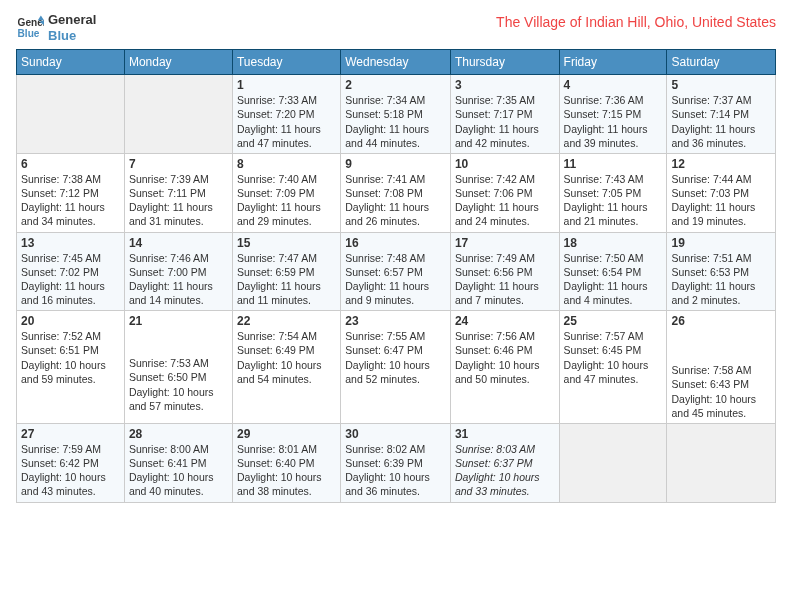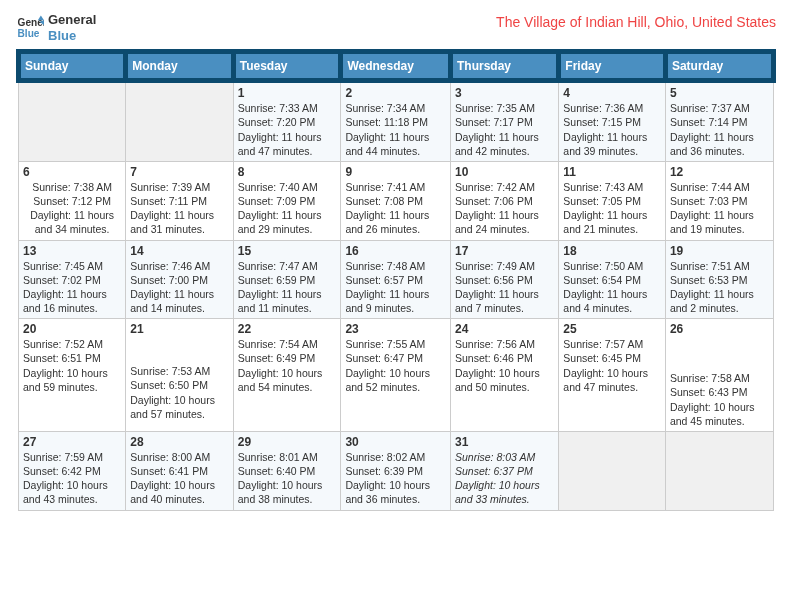--- a/index.html
+++ b/index.html
@@ -49,22 +49,22 @@
       width: 100%;
       border-collapse: collapse;
       font-size: 11px;
     }
     .calendar thead tr th {
       background: #4a8fc1;
       color: #fff;
       padding: 5px 4px;
       text-align: left;
       font-size: 12px;
-      font-weight: bold;
-      border: 5px solid #0c4a6e;
+      font-weight: normal;
+      border: 1px solid #0c4a6e;
     }
     .calendar tbody tr td {
       border: 1px solid #ccc;
       vertical-align: top;
       padding: 3px 4px;
       width: 113px;
       min-height: 72px;
       color: #333;
       background: #fff;
     }
@@ -129,21 +129,21 @@
           <td class="empty-cell"></td>
           <td>
             <span class="day-number">1</span>
             <div class="day-info" style="white-space: pre-line;">Sunrise: 7:33 AM
 Sunset: 7:20 PM
 Daylight: 11 hours and 47 minutes.</div>
           </td>
           <td>
             <span class="day-number">2</span>
             <div class="day-info" style="white-space: pre-line;">Sunrise: 7:34 AM
-Sunset: 11:18 PM
+Sunset: 5:18 PM
 Daylight: 11 hours and 44 minutes.</div>
           </td>
           <td>
             <span class="day-number">3</span>
             <div class="day-info" style="white-space: pre-line;">Sunrise: 7:35 AM
 Sunset: 7:17 PM
 Daylight: 11 hours and 42 minutes.</div>
           </td>
           <td>
             <span class="day-number">4</span>
@@ -154,21 +154,21 @@
           <td>
             <span class="day-number">5</span>
             <div class="day-info" style="white-space: pre-line;">Sunrise: 7:37 AM
 Sunset: 7:14 PM
 Daylight: 11 hours and 36 minutes.</div>
           </td>
         </tr>
         <tr>
           <td>
             <span class="day-number">6</span>
-            <div class="day-info" style="white-space: pre-line; text-align: center;">Sunrise: 7:38 AM
+            <div class="day-info" style="white-space: pre-line;">Sunrise: 7:38 AM
 Sunset: 7:12 PM
 Daylight: 11 hours and 34 minutes.</div>
           </td>
           <td>
             <span class="day-number">7</span>
             <div class="day-info" style="white-space: pre-line;">Sunrise: 7:39 AM
 Sunset: 7:11 PM
 Daylight: 11 hours and 31 minutes.</div>
           </td>
           <td>

